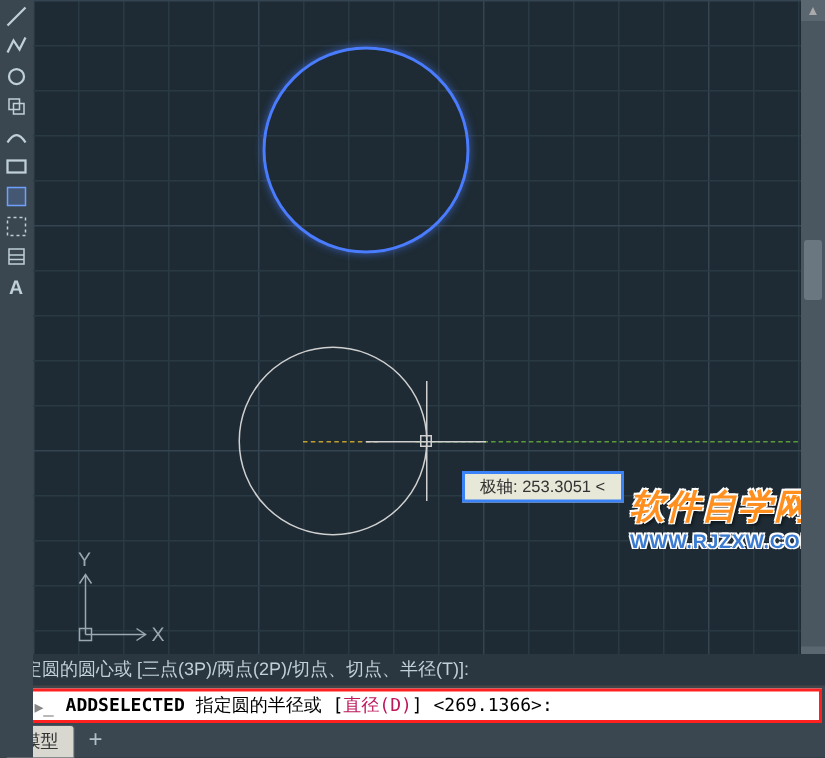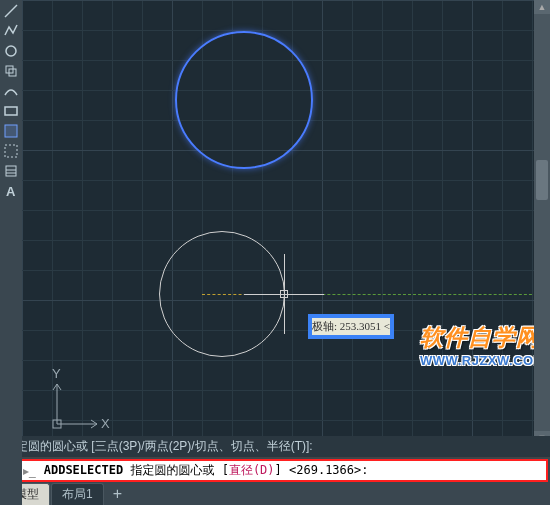--- a/index.html
+++ b/index.html
@@ -24,21 +24,21 @@
   
   .crosshair { position: absolute; pointer-events: none; }
   .crosshair-h, .crosshair-v { position: absolute; background: #d0d0d0; }
   .crosshair-h { height: 1px; width: 80px; }
   .crosshair-v { width: 1px; height: 80px; }
   .crosshair-box { position: absolute; width: 8px; height: 8px; border: 1px solid #d0d0d0; }
   
   .polar-line-green { position: absolute; height: 0; border-top: 1px dashed #5a9a3a; }
   .polar-line-yellow { position: absolute; height: 0; border-top: 1px dashed #c0a030; }
   
-  .tooltip { position: absolute; background: #e8e8d8; border: 4px solid #3b82f6; padding: 1px 0; font-size: 11px; color: #333; white-space: nowrap; font-family: Liberation Serif, serif; }
+  .tooltip { position: absolute; background: #e8e8d8; border: 2px solid #3b82f6; padding: 1px 10px; font-size: 11px; color: #333; white-space: nowrap; }
   
   .ucs-icon { position: absolute; bottom: 65px; left: 25px; }
   .ucs-icon svg { width: 70px; height: 70px; }
   .ucs-label { fill: #9aa8b0; font-size: 13px; }
   .ucs-line { stroke: #9aa8b0; stroke-width: 1; fill: none; }
   
   .watermark { position: absolute; right: 5px; top: 322px; pointer-events: none; }
   .watermark-cn { font-size: 23px; font-weight: bold; font-style: italic; color: #ff9020; text-shadow: -1px -1px 0 #fff, 1px -1px 0 #fff, -1px 1px 0 #fff, 1px 1px 0 #fff, 2px 2px 2px rgba(0,0,0,0.5); letter-spacing: 1px; }
   .watermark-url { font-size: 13px; font-weight: bold; color: #3a7ad0; text-shadow: -1px -1px 0 #fff, 1px -1px 0 #fff, -1px 1px 0 #fff, 1px 1px 0 #fff; letter-spacing: 0.5px; }
   
@@ -203,21 +203,20 @@
   <div class="cmd-history">指定圆的圆心或 [三点(3P)/两点(2P)/切点、切点、半径(T)]:</div>
   <div class="cmd-line-wrap">
     <div class="cmd-indicator">
       <div class="cmd-dot" style="background:#5aa03a;"></div>
       <div class="cmd-dot" style="background:#c09030;margin-left:-2px;"></div>
     </div>
     <div class="cmd-chevron">▸_</div>
     <div class="cmd-input">
       <b>ADDSELECTED</b>
       <span> </span>
-      <span>指定圆的圆心或 [</span><span class="blue">直径(D)</span><span>] &lt;269.1366&gt;:</span>
+      <span>指定圆的半径或 [</span><span class="blue">直径(D)</span><span>] &lt;269.1366&gt;:</span>
     </div>
   </div>
   <div class="tabs">
     <div class="tab active">模型</div>
-    <div class="tab">布局1</div>
     <div class="tab-plus">+</div>
   </div>
 </div>
 
 </body></html>

